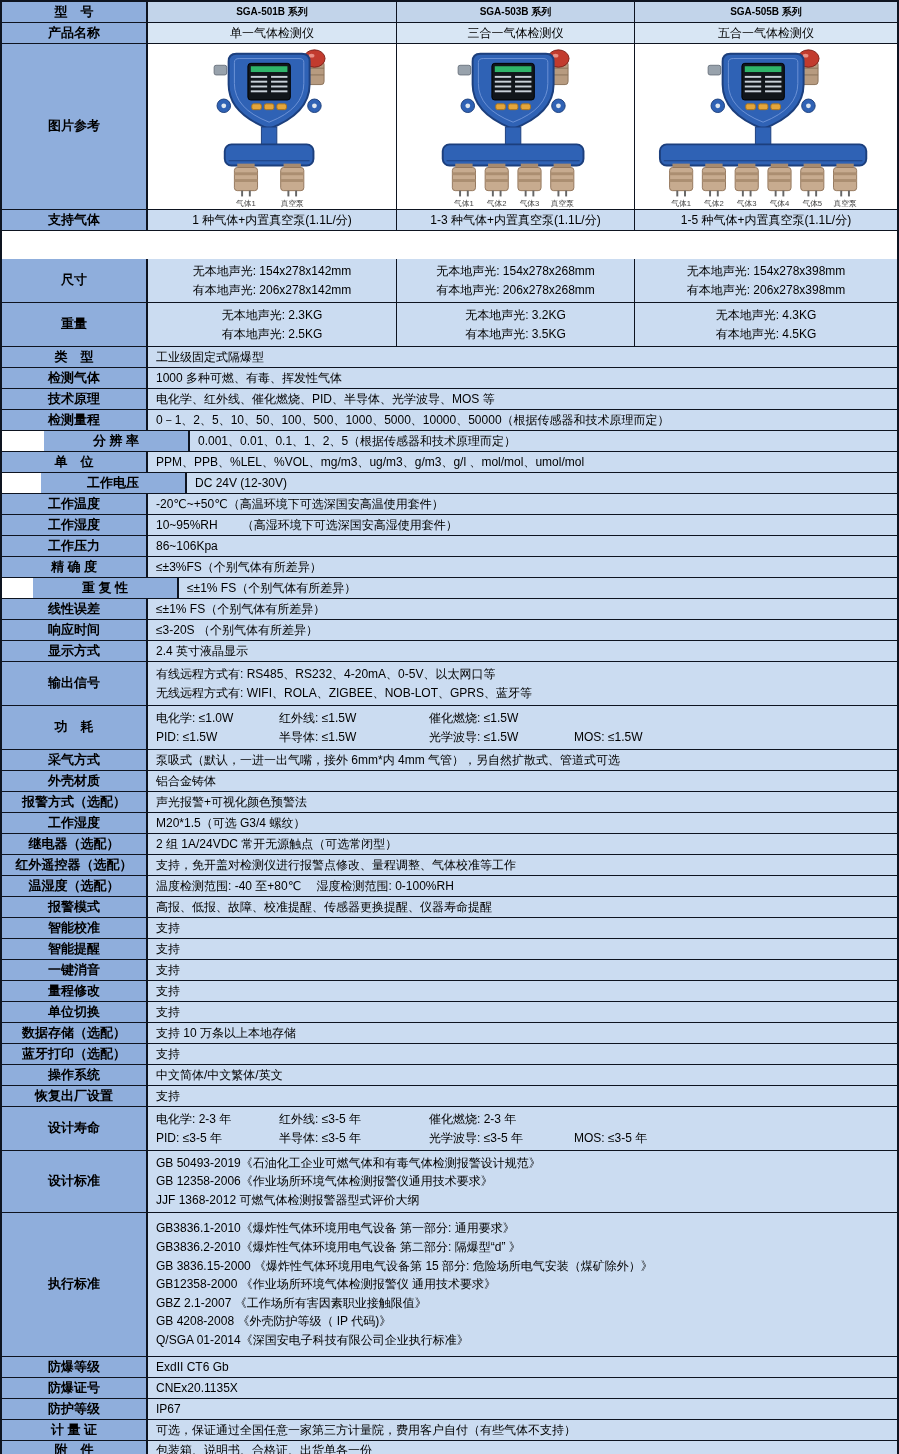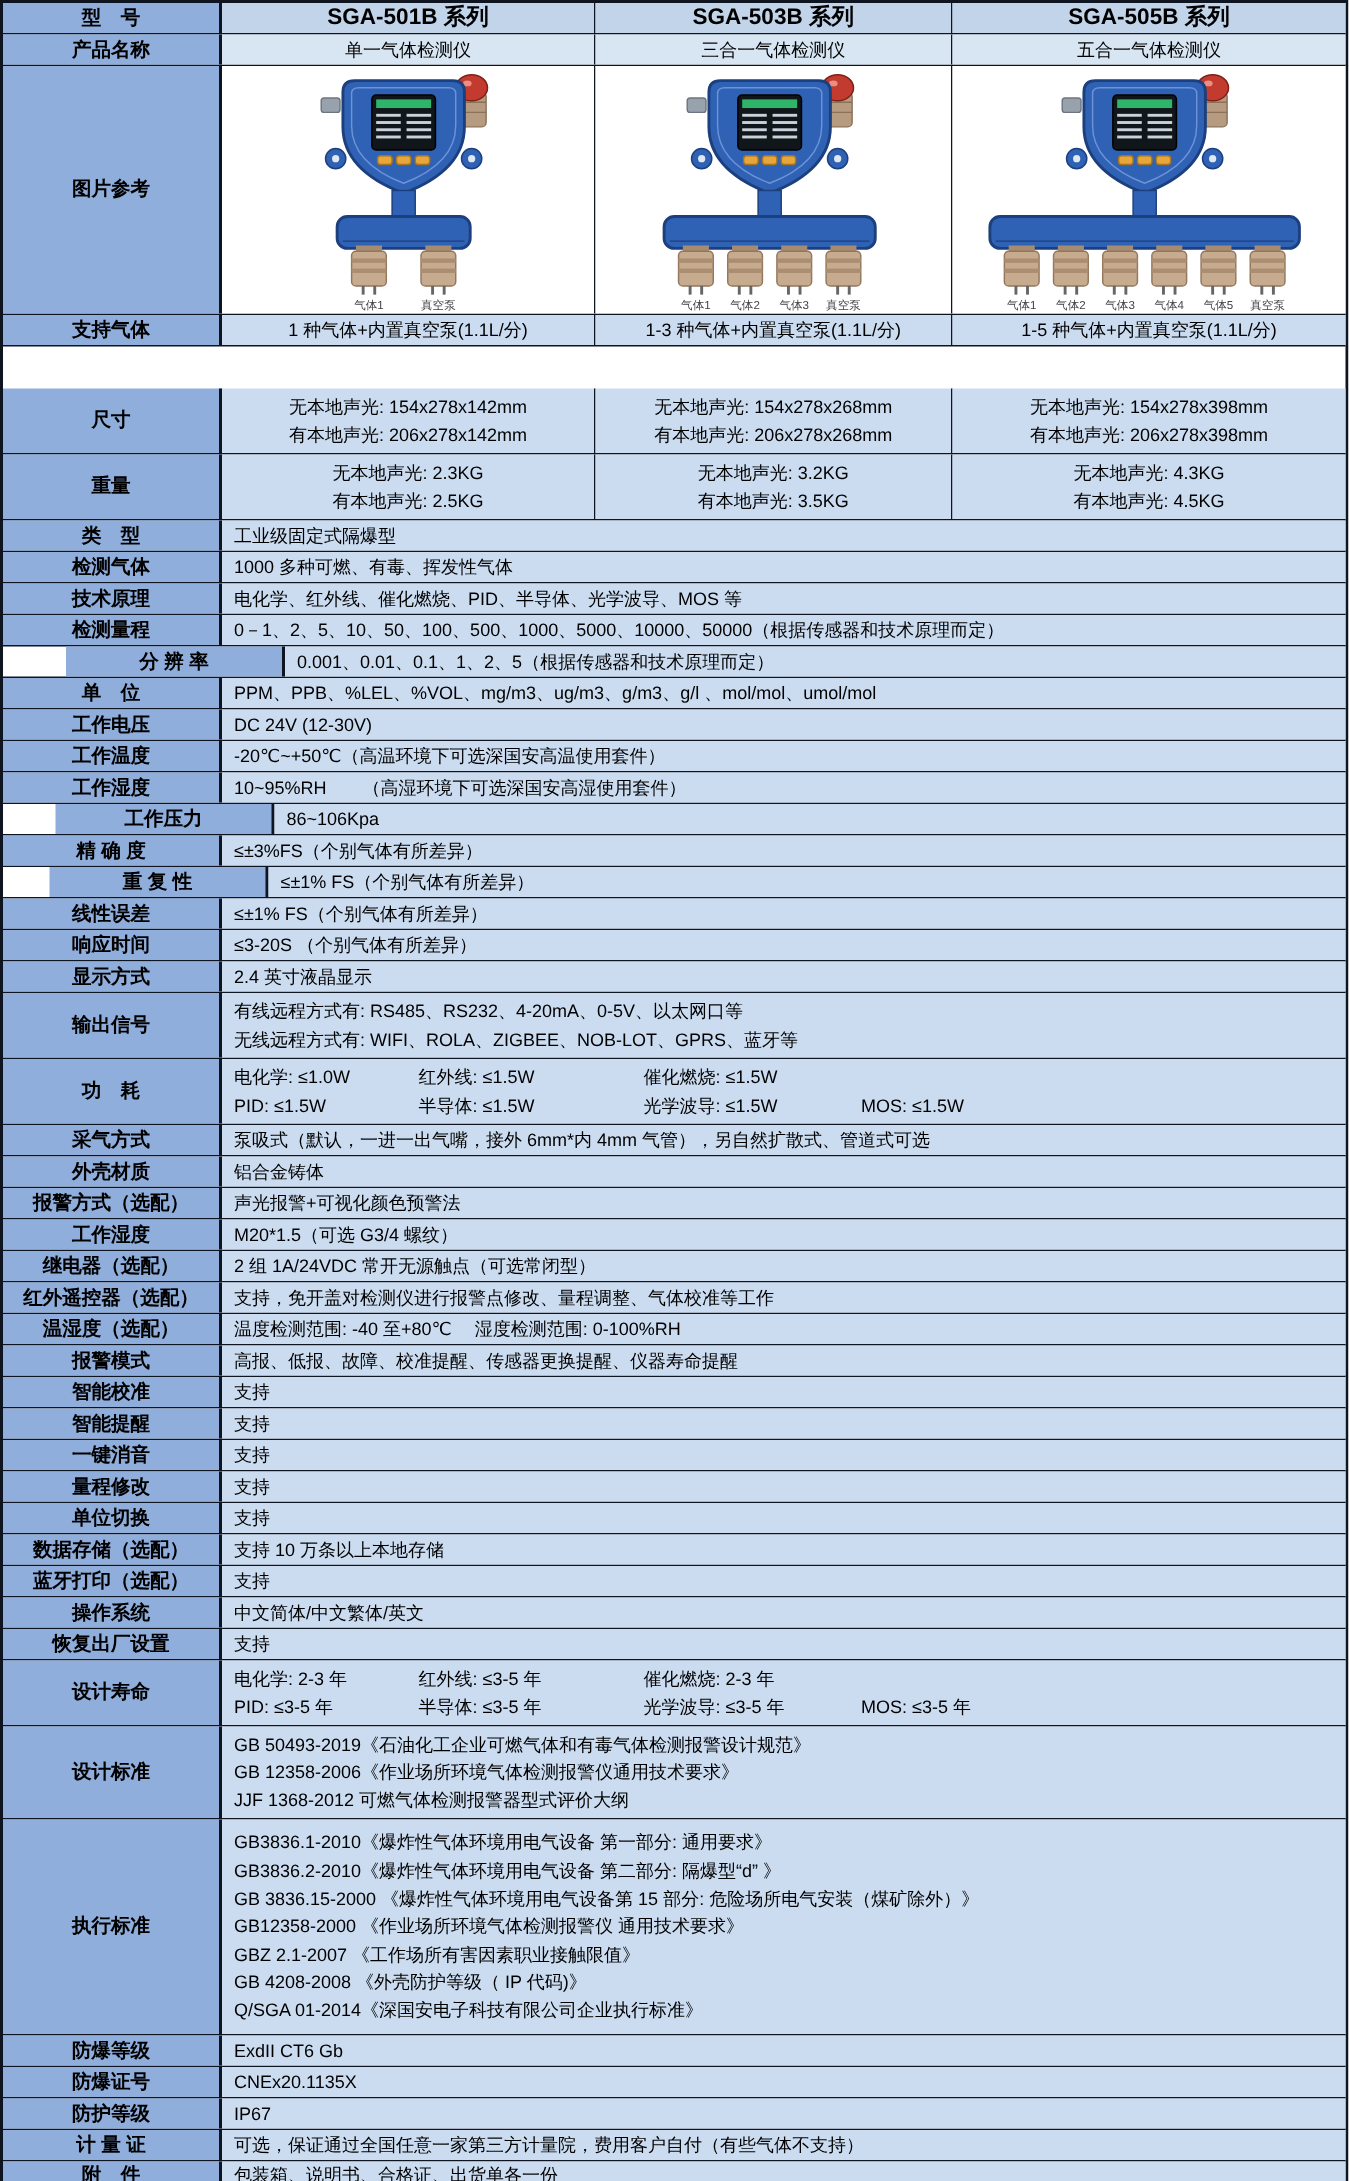--- a/index.html
+++ b/index.html
@@ -49,21 +49,21 @@
   .cell.val{
     background:var(--value-bg);
     font-size:12px;
     padding:1px 8px;
   }
   .cell.val.c1{width:249px;min-width:249px;border-right:1px solid var(--border);}
   .cell.val.c2{width:238px;min-width:238px;border-right:1px solid var(--border);}
   .cell.val.c3{flex:1;}
   .cell.val.full{flex:1;text-align:left;}
   .cell.val.center{text-align:center;}
-  .row.model .cell.val{background:var(--model-bg);font-weight:bold;font-size:15px;}
+  .row.model .cell.val{background:var(--model-bg);font-weight:bold;font-size:10px;}
   .row.product .cell.val{background:var(--product-bg);}
   .row.images .cell.val{background:var(--image-bg);padding:0;align-items:center;justify-content:center;}
   .line{white-space:nowrap;}
   .seg{display:inline-block;white-space:nowrap;}
   .seg:nth-child(1){width:123px;}
   .seg:nth-child(2){width:150px;}
   .seg:nth-child(3){width:145px;}
   svg{display:block;}
 </style>
 </head>
@@ -351,39 +351,39 @@
       <div class="cell val full">
         <div class="line">0.001、0.01、0.1、1、2、5（根据传感器和技术原理而定）</div>
       </div>
     </div>
     <div class="row" style="height: 21px;">
       <div class="cell label">单　位</div>
       <div class="cell val full">
         <div class="line">PPM、PPB、%LEL、%VOL、mg/m3、ug/m3、g/m3、g/l 、mol/mol、umol/mol</div>
       </div>
     </div>
-    <div class="row" style="height: 21px;">
+    <div class="row" style="height: 21px; padding-left: 39px;">
       <div class="cell label">工作电压</div>
       <div class="cell val full">
         <div class="line">DC 24V (12-30V)</div>
       </div>
     </div>
     <div class="row" style="height: 21px;">
       <div class="cell label">工作温度</div>
       <div class="cell val full">
         <div class="line">-20℃~+50℃（高温环境下可选深国安高温使用套件）</div>
       </div>
     </div>
     <div class="row" style="height: 21px;">
       <div class="cell label">工作湿度</div>
       <div class="cell val full">
         <div class="line">10~95%RH　　（高湿环境下可选深国安高湿使用套件）</div>
       </div>
     </div>
-    <div class="row" style="height: 21px; padding-left: 35px;">
+    <div class="row" style="height: 21px;">
       <div class="cell label">工作压力</div>
       <div class="cell val full">
         <div class="line">86~106Kpa</div>
       </div>
     </div>
     <div class="row" style="height: 21px;">
       <div class="cell label">精 确 度</div>
       <div class="cell val full">
         <div class="line">≤±3%FS（个别气体有所差异）</div>
       </div>

